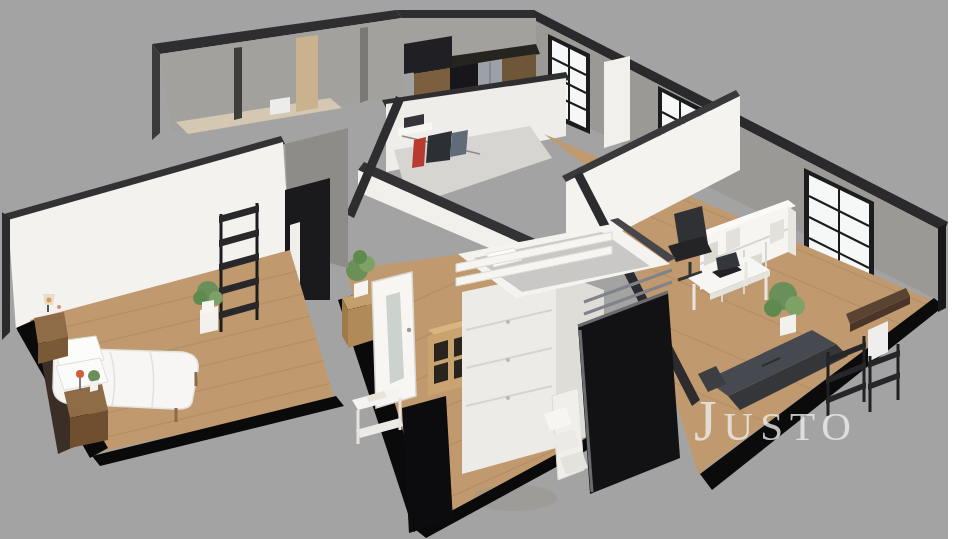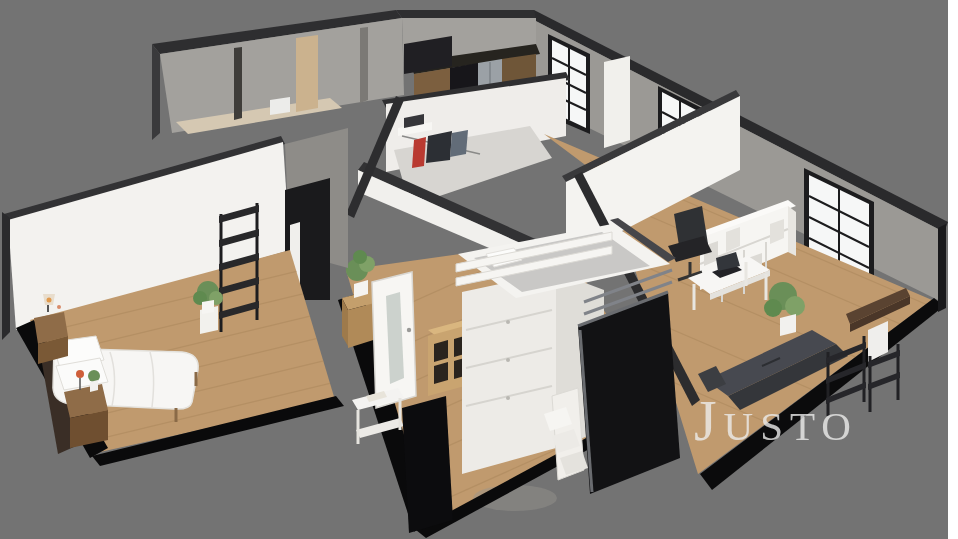--- a/index.html
+++ b/index.html
@@ -1,17 +1,17 @@
 <!DOCTYPE html>
 <html><head>
 <meta charset="utf-8">
 <style>
   html,body{margin:0;padding:0;background:#ffffff;width:958px;height:539px;overflow:hidden;
     font-family:"Liberation Sans",sans-serif;}
-  #stage{position:relative;width:948px;height:539px;background:#737373;}
+  #stage{position:relative;width:948px;height:539px;background:#a3a3a3;}
   svg{position:absolute;left:0;top:0;}
   .plank{stroke:#a8855a;stroke-width:1.2;opacity:.5;}
   .mullion{stroke:#1c1c1e;stroke-width:2;}
   .thinline{stroke:#d8d6d1;stroke-width:2;}
   #watermark-text{font-family:"Liberation Serif",serif;font-variant:small-caps;
     font-size:58px;letter-spacing:7px;opacity:.8;}
 </style>
 </head>
 <body>
 

